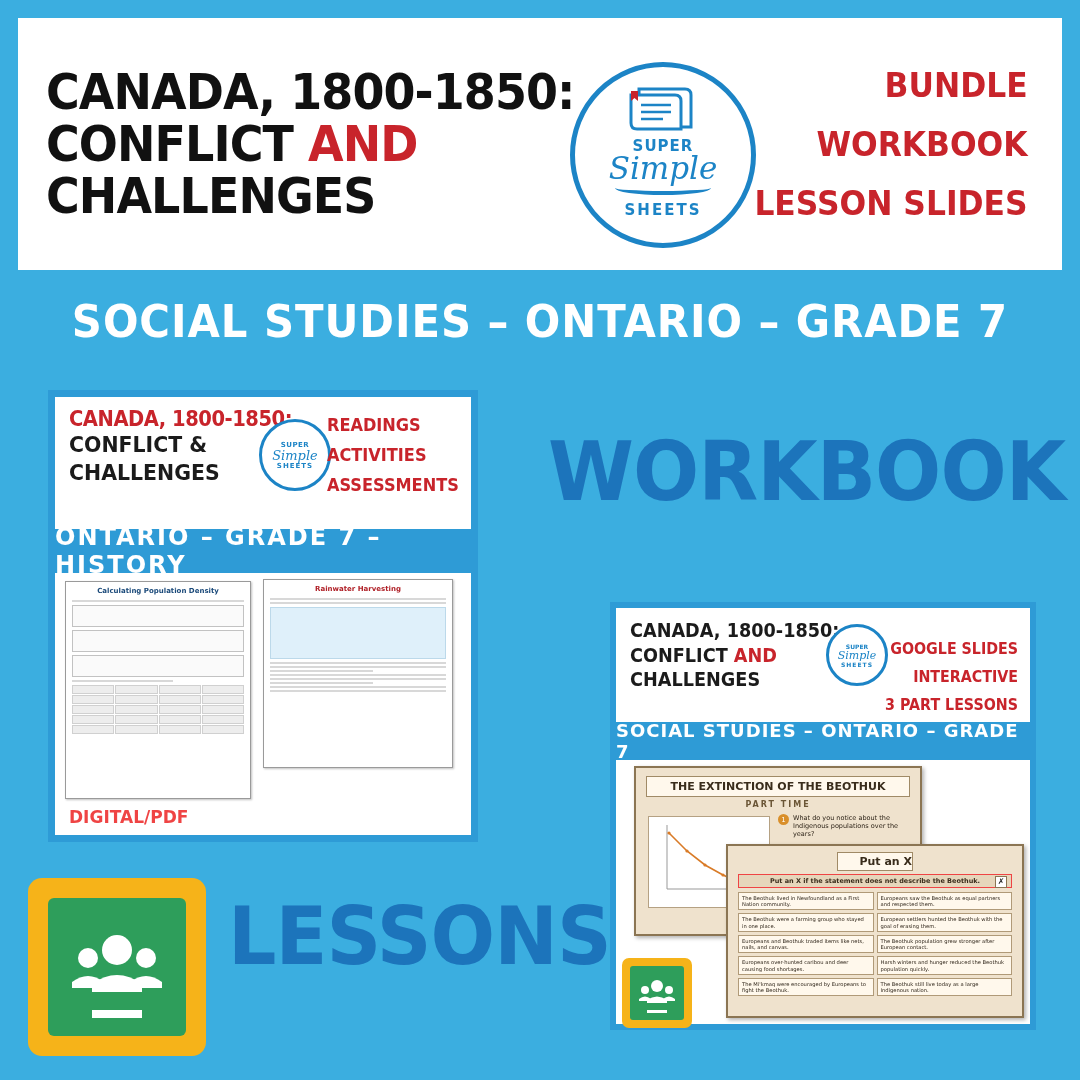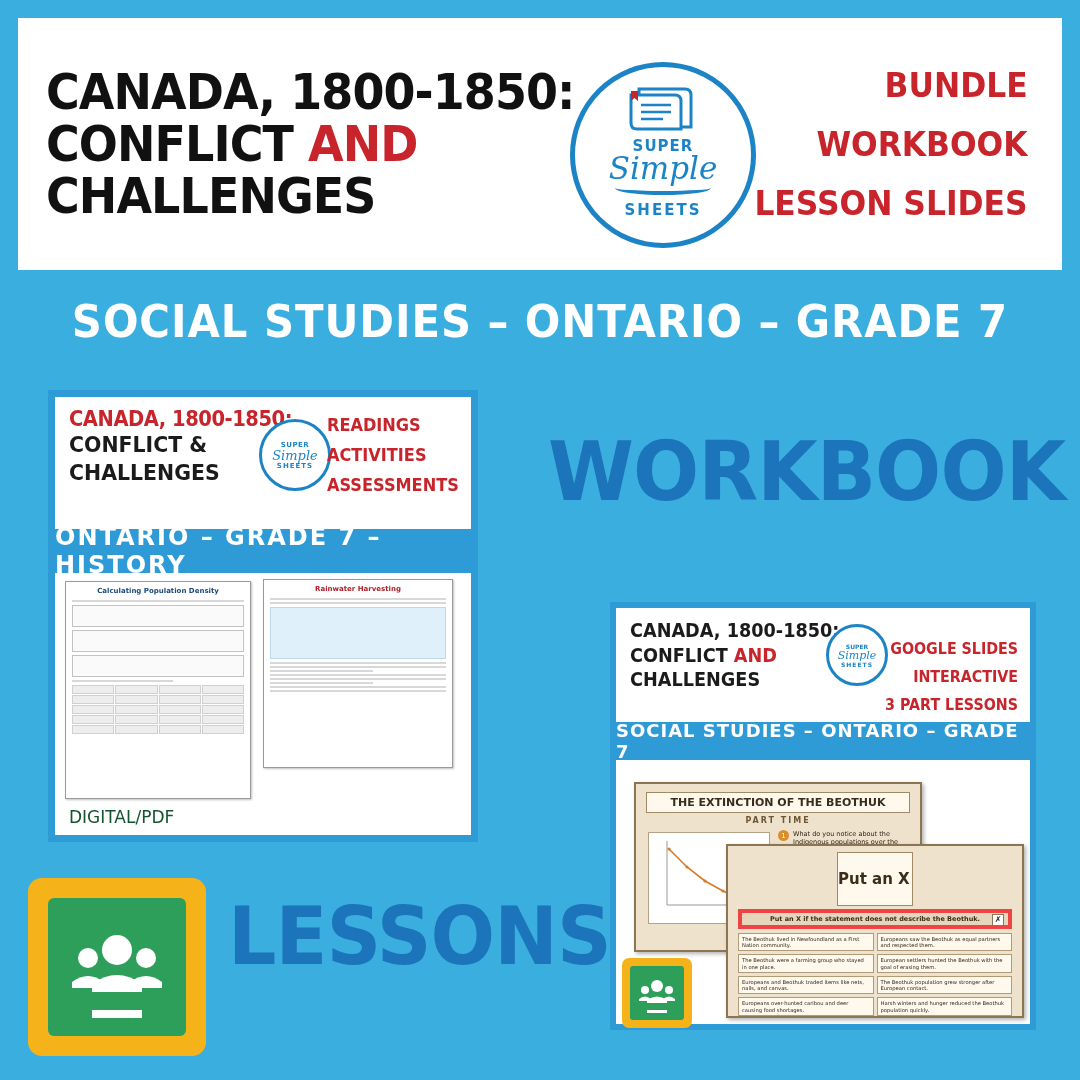--- a/index.html
+++ b/index.html
@@ -213,23 +213,23 @@
   .mini-line { height: 2px; background: #d8d8d8; margin: 2px 6px; }
   .mini-line.sh { width: 55%; }
   .mini-box { border: 1px solid #c2c2c2; margin: 3px 6px; height: 22px; background: #fafafa; }
   .mini-grid { display: grid; grid-template-columns: repeat(4, 1fr); gap: 1px; margin: 3px 6px; }
   .mini-grid div { height: 9px; background: #ededed; border: 1px solid #d0d0d0; }
   .mini-img { margin: 3px 6px; height: 52px; background: #dff0fa; border: 1px solid #bcd9ea; }
   .wb-digital {
     position: absolute;
     left: 14px; bottom: 8px;
     font-family: "DejaVu Sans", sans-serif;
-    font-weight: normal;
+    font-weight: bold;
     font-size: 17px;
-    color: #14532d;
+    color: #ef4444;
     letter-spacing: 0px;
   }
 
   
   .workbook-word {
     position: absolute;
     left: 548px; top: 424px;
     font-family: "DejaVu Sans", sans-serif;
     font-weight: bold;
     font-size: 82px;
@@ -289,21 +289,21 @@
   }
   .sl-body { position: relative; height: 264px; background: #ffffff; }
 
   .slide {
     position: absolute;
     background: #efe2cd;
     border: 2px solid #8b7553;
     box-shadow: 2px 2px 4px rgba(0,0,0,.3);
     overflow: hidden;
   }
-  .slide-1 { left: 18px; top: 22px; width: 288px; height: 170px; }
+  .slide-1 { left: 18px; top: 6px; width: 288px; height: 170px; }
   .slide-1 .s-title {
     margin: 8px 10px 2px;
     background: #fff8ec;
     border: 1px solid #a08a66;
     text-align: center;
     font-family: "DejaVu Sans", sans-serif;
     font-weight: bold;
     font-size: 11px;
     color: #3a2d1c;
     padding: 3px 0;
@@ -332,25 +332,25 @@
   }
   .s-q .txt {
     font-family: "DejaVu Sans", sans-serif;
     font-size: 6.5px; line-height: 1.25; color: #2e2418;
   }
 
   .slide-2 { left: 110px; top: 84px; width: 298px; height: 174px; }
   .slide-2 .s2-head {
     margin: 6px auto 2px; width: 76px;
     background: #fff8ec; border: 1px solid #a08a66;
-    text-align: left; font-size: 15px; font-weight: bold;
-    font-family: "DejaVu Sans", sans-serif; color: #3a2d1c; padding: 17px 0;
+    text-align: right; font-size: 11px; font-weight: bold;
+    font-family: "DejaVu Sans", sans-serif; color: #3a2d1c; padding: 2px 0;
   }
   .slide-2 .s2-sub {
-    margin: 3px 10px 4px; background: #e6d6bb; border: 4px solid #ef4444;
+    margin: 3px 10px 4px; background: #e6d6bb; border: 1px solid #ef4444;
     text-align: center; font-size: 6.5px; font-weight: bold;
     font-family: "DejaVu Sans", sans-serif; color: #3a2d1c; padding: 2px 0;
     position: relative;
   }
   .slide-2 .s2-x {
     position: absolute; right: 4px; top: 1px;
     width: 12px; height: 12px; background: #fff; border: 1px solid #8b7553;
     font-size: 8px; line-height: 10px; text-align: center; color: #222;
   }
   .s2-grid {

